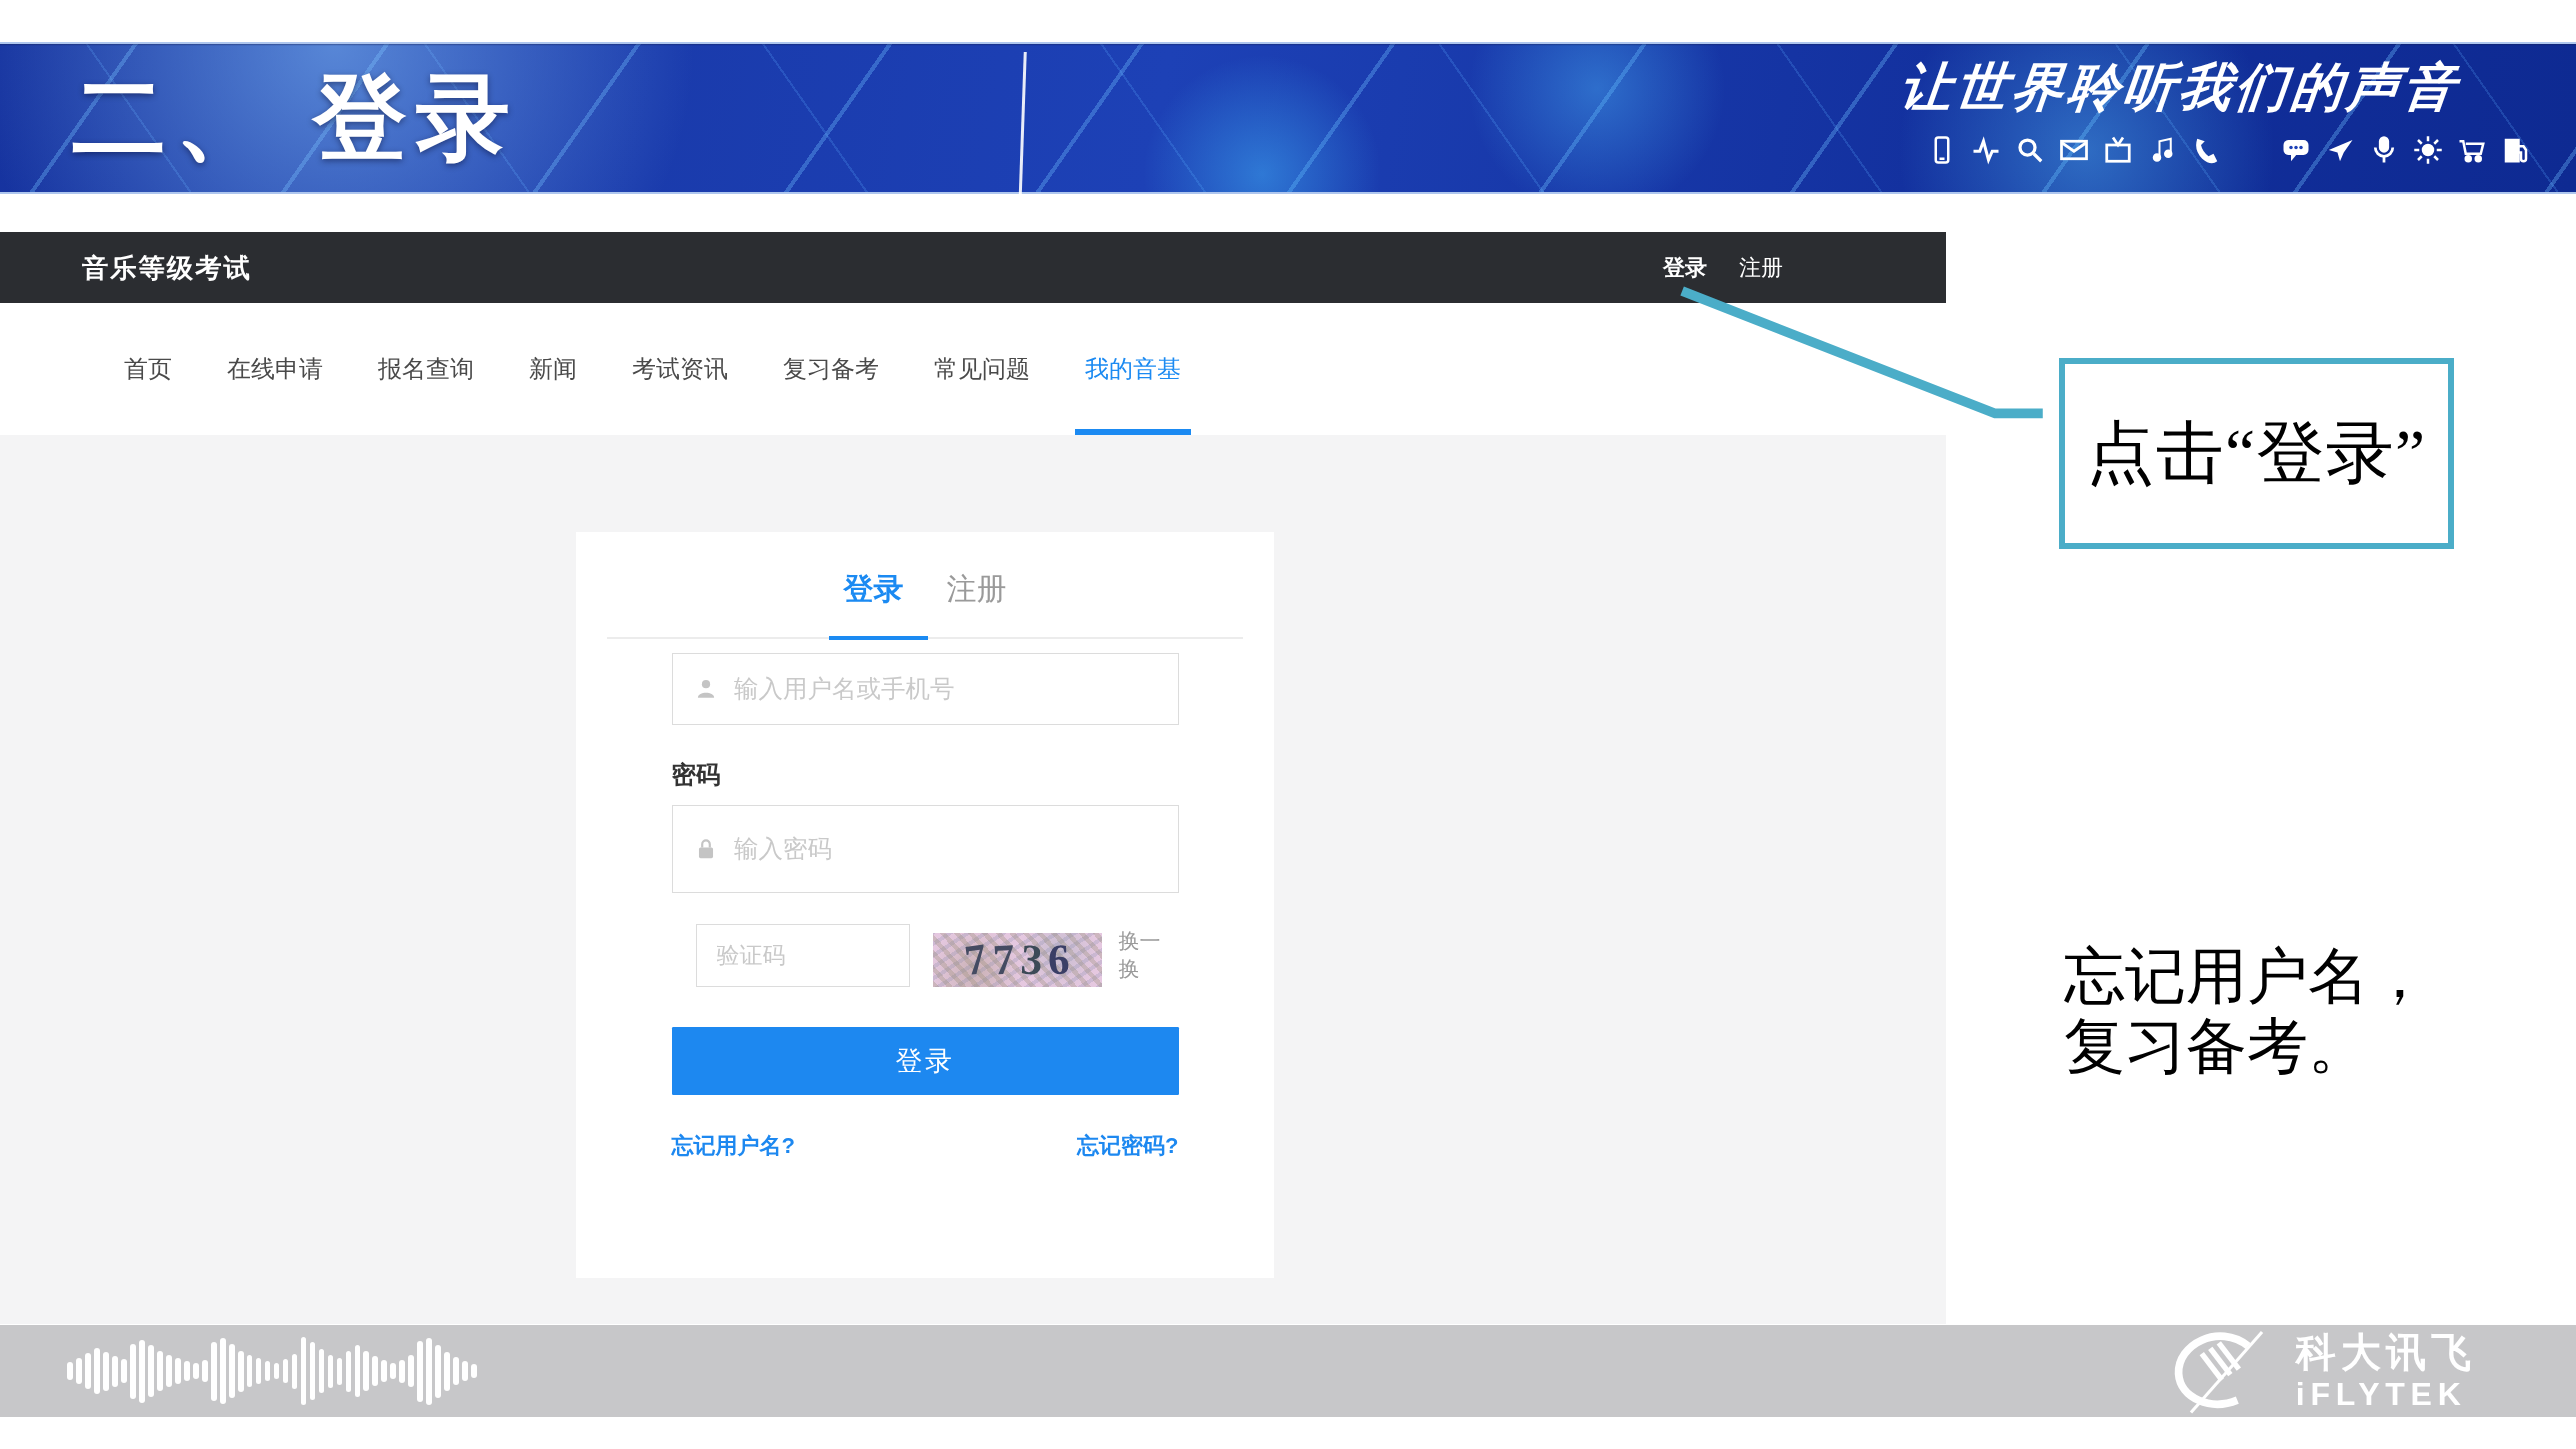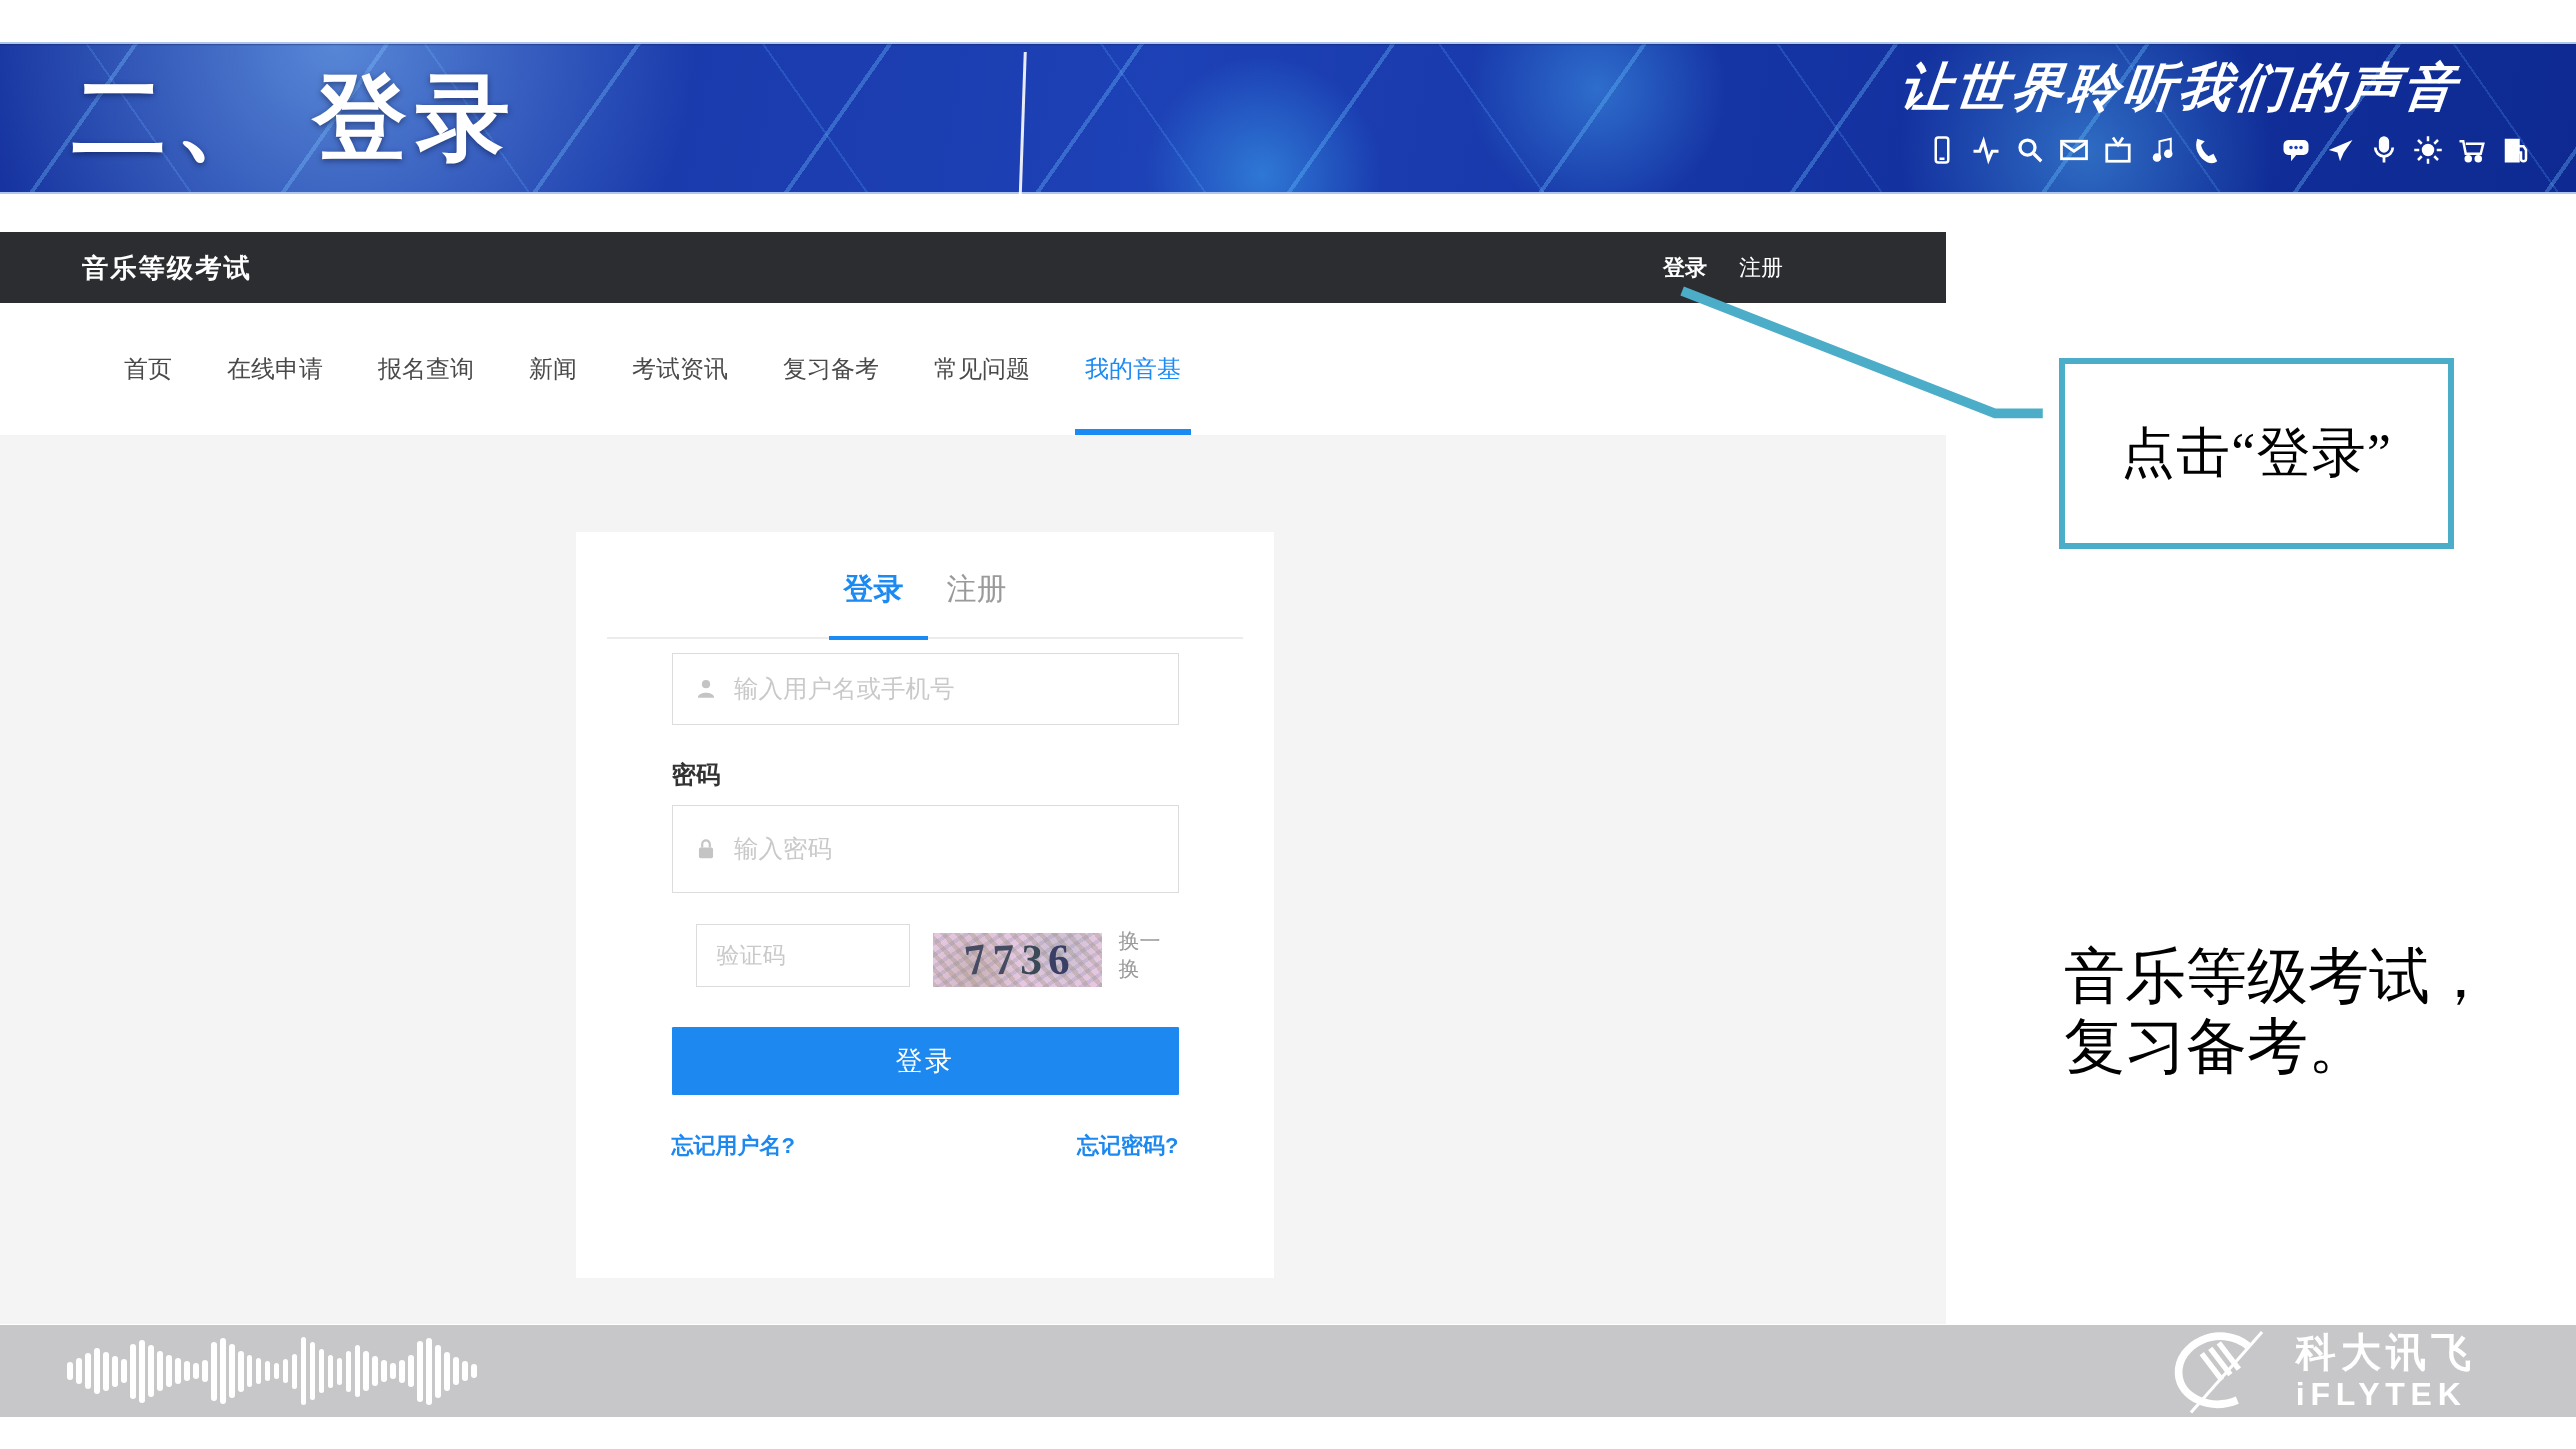--- a/index.html
+++ b/index.html
@@ -96,21 +96,21 @@
     font-family:"Liberation Sans","DejaVu Sans",sans-serif;}
   .links-row{margin-top:36px;display:flex;justify-content:space-between;}
   .links-row .flink{font-size:22px;color:#1d88f0;cursor:pointer;font-weight:600;}
 
   
   .arrow-layer{position:absolute;inset:0;pointer-events:none;}
   .callout{position:absolute;left:2059px;top:358px;width:395px;height:191px;
     border:6.4px solid #4badc8;background:#fff;box-sizing:border-box;
     display:flex;align-items:center;justify-content:center;}
   .callout-text{font-family:"Liberation Serif","DejaVu Serif",serif;
-    font-size:54px;color:#000;white-space:nowrap;letter-spacing:1.3px;}
+    font-size:68px;color:#000;white-space:nowrap;letter-spacing:1.3px;}
   .side-note{position:absolute;left:2064px;top:942px;
     font-family:"Liberation Serif","DejaVu Serif",serif;font-size:61px;color:#000;
     line-height:1.14;white-space:nowrap;}
 
   
   .footer{position:absolute;left:0;top:1325px;width:2576px;height:92px;background:#c7c7c9;}
   .waveform{position:absolute;left:67px;top:0;height:92px;display:flex;
     align-items:center;gap:3.2px;}
   .waveform i{display:block;width:5.8px;background:#fff;border-radius:3.2px;}
   .iflytek{position:absolute;left:2157px;top:0;height:92px;display:flex;
@@ -298,21 +298,21 @@
     </div>
   </div>
 
   <svg class="arrow-layer" width="2576" height="1449" viewBox="0 0 4000 2250">
     <polyline points="2612,452 3098,642 3172,642" fill="none" stroke="#4badc8" stroke-width="15"></polyline>
   </svg>
   <div class="callout">
     <span class="callout-text">点击“登录”</span>
   </div>
   <div class="side-note">
-    <div>音乐等级考试，</div>
+    <div>忘记用户名，</div>
     <div>复习备考。</div>
   </div>
 
   <div class="footer">
     <div class="waveform">
         <i style="height: 18px;"></i>
         <i style="height: 26px;"></i>
         <i style="height: 36px;"></i>
         <i style="height: 46px;"></i>
         <i style="height: 39px;"></i>

